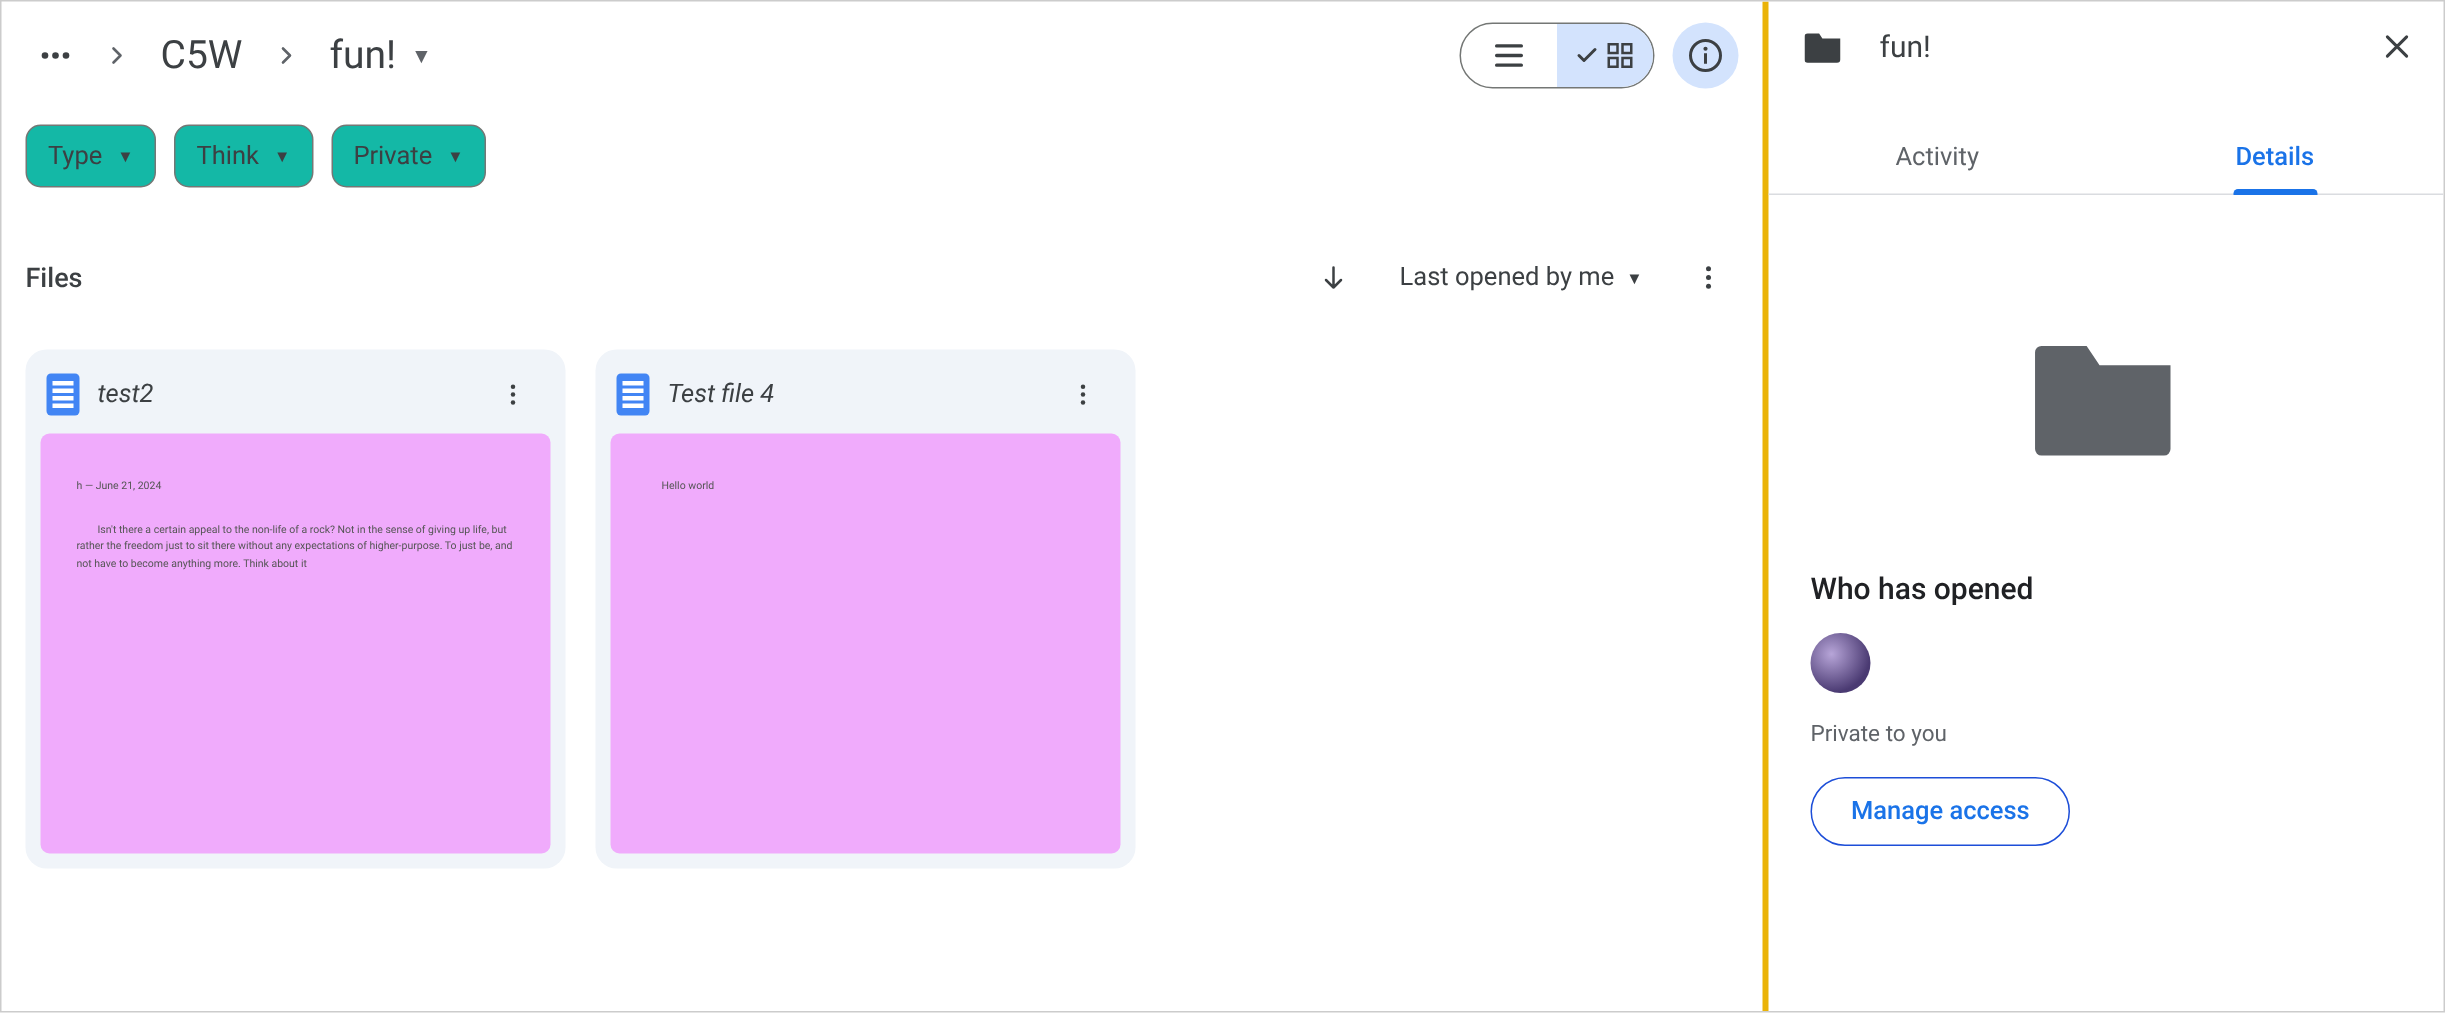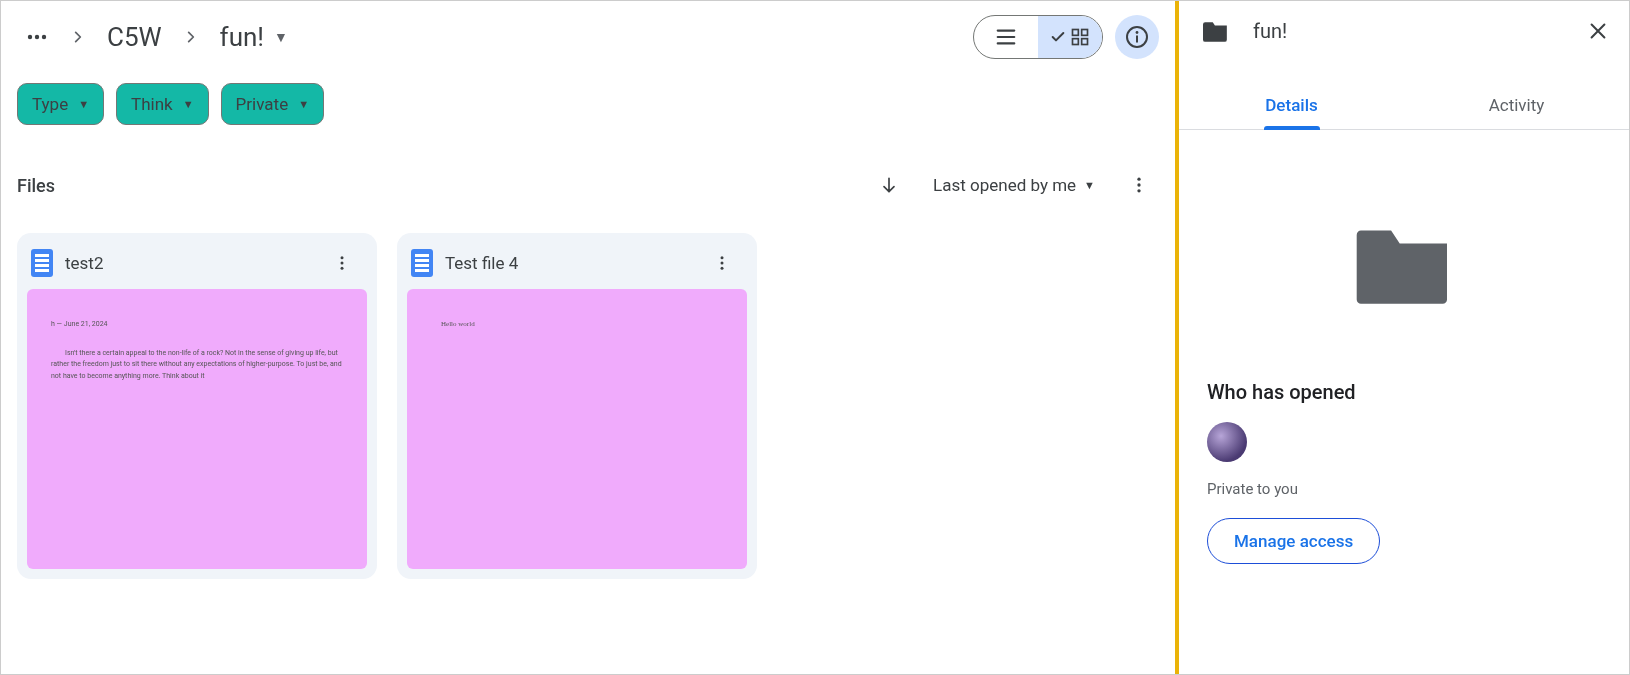--- a/index.html
+++ b/index.html
@@ -33,21 +33,21 @@
   .section-right { margin-left:auto; display:flex; align-items:center; gap:24px;}
   .sort-btn { display:flex; align-items:center; gap:8px; font-size:17px; color:#3c4043; cursor:pointer;}
   .icon-btn { width:40px; height:40px; display:flex; align-items:center; justify-content:center; border-radius:50%; cursor:pointer;}
 
   
   .grid { display:flex; gap:20px; margin-top:28px;}
   .card { width:360px; background:#f0f4f9; border-radius:14px; overflow:hidden; cursor:pointer;}
   .card-head { display:flex; align-items:center; padding:16px 14px 12px 14px; gap:12px;}
   .docs-icon { width:22px; height:28px; background:#4285f4; border-radius:3px; position:relative; flex-shrink:0;}
   .docs-icon::before { content:""; position:absolute; left:4px; right:4px; top:5px; height:3px; background:#fff; box-shadow: 0 5px 0 #fff, 0 10px 0 #fff, 0 15px 0 #fff;}
-  .card-title { font-size:17px; color:#3c4043; flex:1; white-space:nowrap; overflow:hidden; text-overflow:ellipsis;}
+  .card-title { font-size:17px; color:#3c4043; flex:1; white-space:nowrap; overflow:hidden; text-overflow:ellipsis;font-style:italic;}
   .card-menu { font-size:20px; color:#3c4043; width:30px; text-align:center;}
   .thumb { margin:0 10px 10px 10px; background:#f0abfc; border-radius:6px; height:280px; padding:30px 24px; font-size:7px; color:#555; line-height:1.6; overflow:hidden;}
   .thumb .line1 { font-size:7px; margin-bottom:18px;}
   .thumb .body { font-size:7px; }
 
   
   .sp-head { display:flex; align-items:center; padding:18px 20px 10px 24px;}
   .sp-folder-icon { width:26px; height:22px; margin-right:24px;}
   .sp-title { font-size:20px; color:#3c4043;}
   .sp-close { margin-left:auto; font-size:26px; cursor:pointer; color:#3c4043; font-weight:300;}
@@ -190,21 +190,21 @@
           <div class="card-title">Test file 4</div>
           <div class="card-menu">
             <svg width="18" height="18" viewBox="0 0 24 24">
                 <circle cx="12" cy="5" r="2" fill="#3c4043"></circle>
                 <circle cx="12" cy="12" r="2" fill="#3c4043"></circle>
                 <circle cx="12" cy="19" r="2" fill="#3c4043"></circle>
               </svg>
           </div>
         </div>
         <div class="thumb">
-          <div class="line1" style="margin-left:10px;font-family:Liberation Serif, serif;">Hello world</div>
+          <div class="line1" style="margin-left:10px;">Hello world</div>
           <div class="body"></div>
         </div>
       </div>
     </div>
 
   </div>
 
   <div class="sidepanel">
     <div class="sp-head">
       <svg class="sp-folder-icon" viewBox="0 0 24 20">
@@ -212,25 +212,25 @@
         </svg>
       <div class="sp-title">fun!</div>
       <div class="sp-close">
         <svg width="22" height="22" viewBox="0 0 24 24">
             <path d="M5 5l14 14M19 5L5 19" stroke="#3c4043" stroke-width="2.2" stroke-linecap="round"></path>
           </svg>
       </div>
     </div>
 
     <div class="sp-tabs">
+      <div class="sp-tab">
+        <span>Activity</span>
+      </div>
       <div class="sp-tab active">
         <span>Details</span>
-      </div>
-      <div class="sp-tab">
-        <span>Activity</span>
       </div>
     </div>
 
     <div class="sp-preview">
       <svg class="big-folder" viewBox="0 0 24 20">
           <path d="M2 2h7l2 3h11v13a1 1 0 0 1-1 1H2a1 1 0 0 1-1-1V3a1 1 0 0 1 1-1z" fill="#5f6368"></path>
         </svg>
     </div>
 
     <div class="sp-section">

